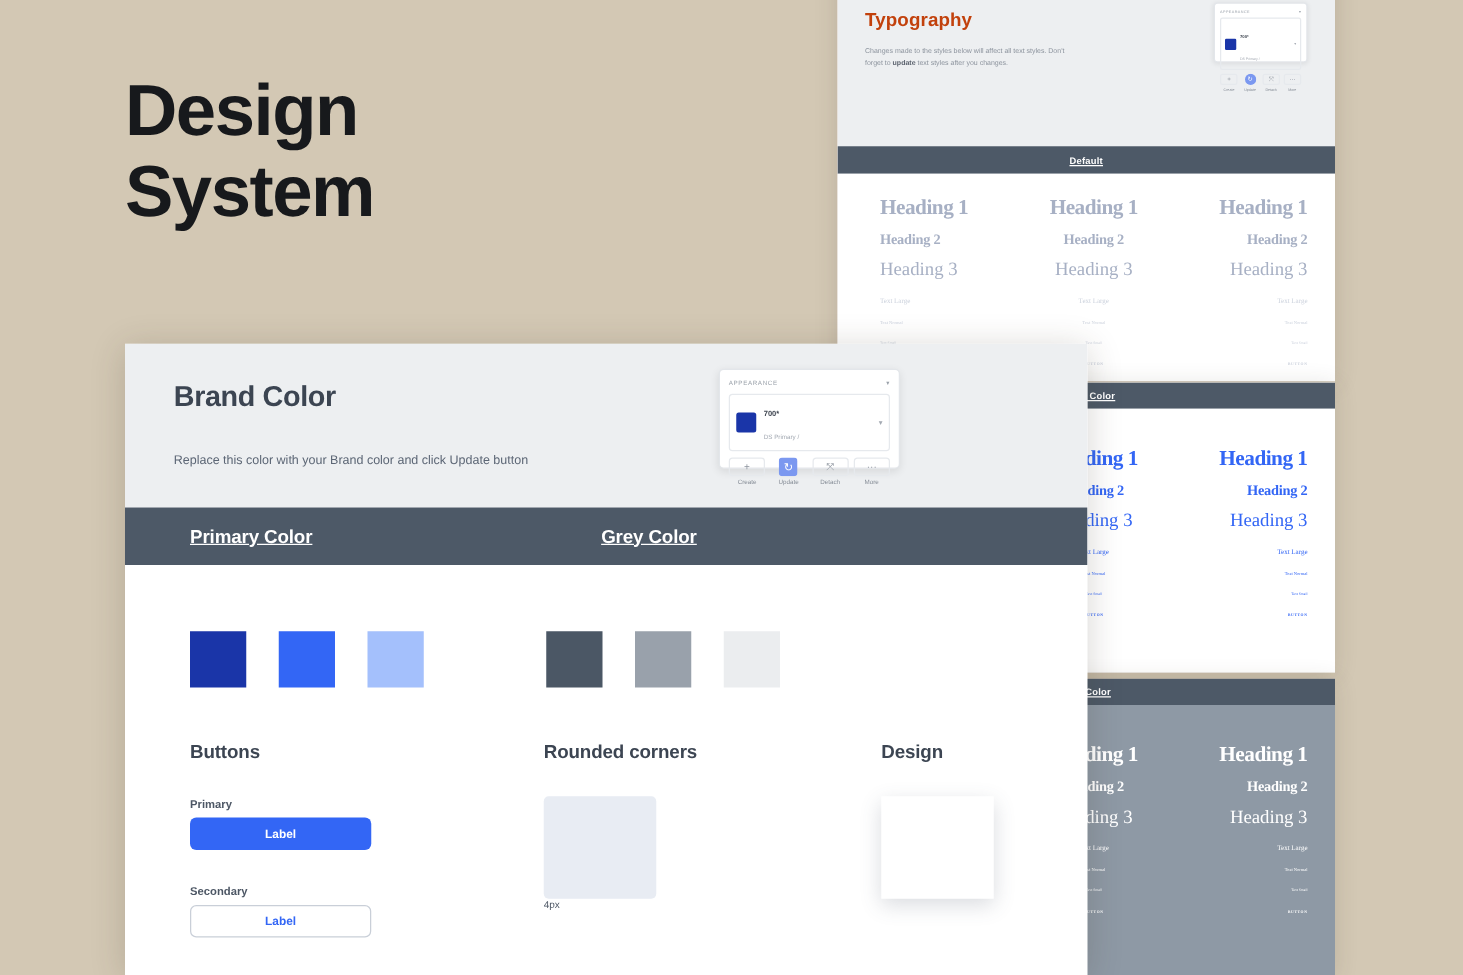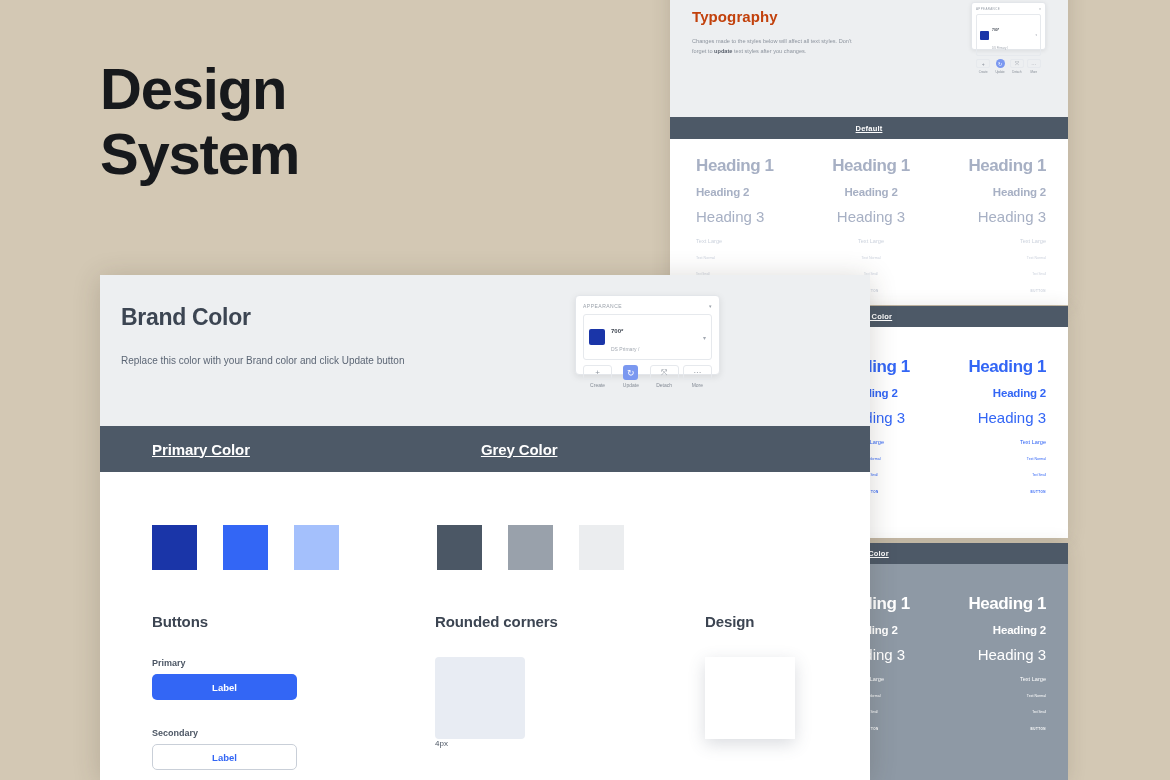--- a/index.html
+++ b/index.html
@@ -94,21 +94,21 @@
     height: 9px; border: 1px solid #e6e9ed; border-radius: 2px;
     display: flex; align-items: center; justify-content: center;
     font-size: 5px; color: #8c939d;
   }
   .ap-btn.active .box { border-color: transparent; background: #7b98f0; color: #fff; border-radius: 50%; width:9px; margin:0 auto;}
   .ap-btn .cap { font-size: 2.9px; color: #858c96; margin-top: 1.5px; }
 
   .type-bar { height: 22px; justify-content: center; font-size: 7.5px; letter-spacing: .2px; }
 
   .type-grid {
-    display: flex; padding: 17px 22px 10px 26px; background: #fff; height: 166px;
+    display: flex; padding: 17px 22px 10px 34px; background: #fff; height: 166px; font-family: Liberation Serif, serif;
   }
   .type-col { flex: 1; }
   .type-col.c1 { text-align: left; }
   .type-col.c2 { text-align: center; }
   .type-col.c3 { text-align: right; }
   .t-h1 { font-size: 17px; font-weight: 700; letter-spacing: -.4px; margin-bottom: 10px; }
   .t-h2 { font-size: 11.5px; font-weight: 700; letter-spacing: -.2px; margin-bottom: 10px; }
   .t-h3 { font-size: 15px; font-weight: 400; margin-bottom: 13px; }
   .t-lg { font-size: 5.6px; margin-bottom: 12px; }
   .t-nm { font-size: 3.6px; margin-bottom: 12px; }
@@ -140,29 +140,29 @@
   }
   #grey-type-panel .type-bar { height: 21px; justify-content: flex-start; padding-left: 178px; }
   #grey-type-panel .type-grid { background: transparent; height: 216px; padding-top: 30px; }
 
   
   #brand-panel {
     left: 100px; top: 275px; width: 770px; height: 505px;
     box-shadow: 0 3px 26px rgba(60,50,35,.20);
   }
   .brand-intro {
-    background: #edeff1; height: 151px;
-    padding: 29px 0 0 21px;
+    background: #edeff1; height: 131px;
+    padding: 29px 0 0 39px;
     display: flex; justify-content: space-between;
   }
   .brand-intro h2 {
     font-size: 23px; font-weight: 700; color: #3c4552; letter-spacing: -.3px;
   }
   .brand-intro p {
-    margin-top: 24px; font-size: 10px; color: #5c6675;
+    margin-top: 32px; font-size: 10px; color: #5c6675;
   }
   .brand-appearance {
     width: 145px; height: 80px; margin: -9px 150px 0 0;
     background: #fff; border: 1px solid #e3e6ea; border-radius: 4px;
     padding: 7px 7px 5px 7px;
     box-shadow: 0 2px 7px rgba(0,0,0,.09);
     flex-shrink: 0;
   }
   .brand-appearance .ap-title { font-size: 5px; letter-spacing: .5px; margin-bottom: 5px; }
   .brand-appearance .ap-row { padding: 4px 5px; margin-bottom: 5px; gap: 6px; border-radius: 3px; }

